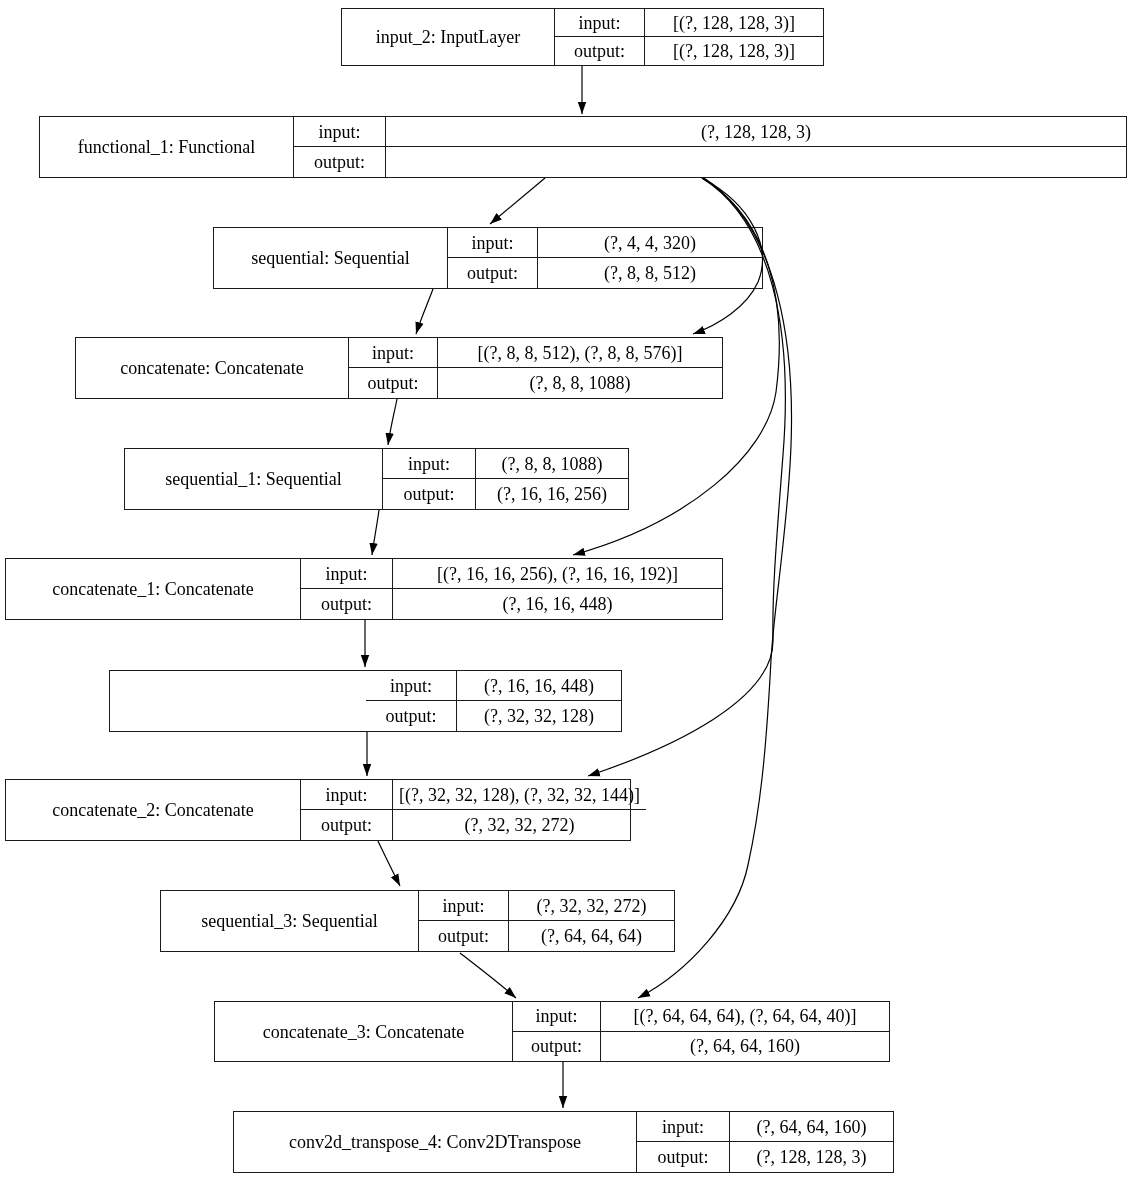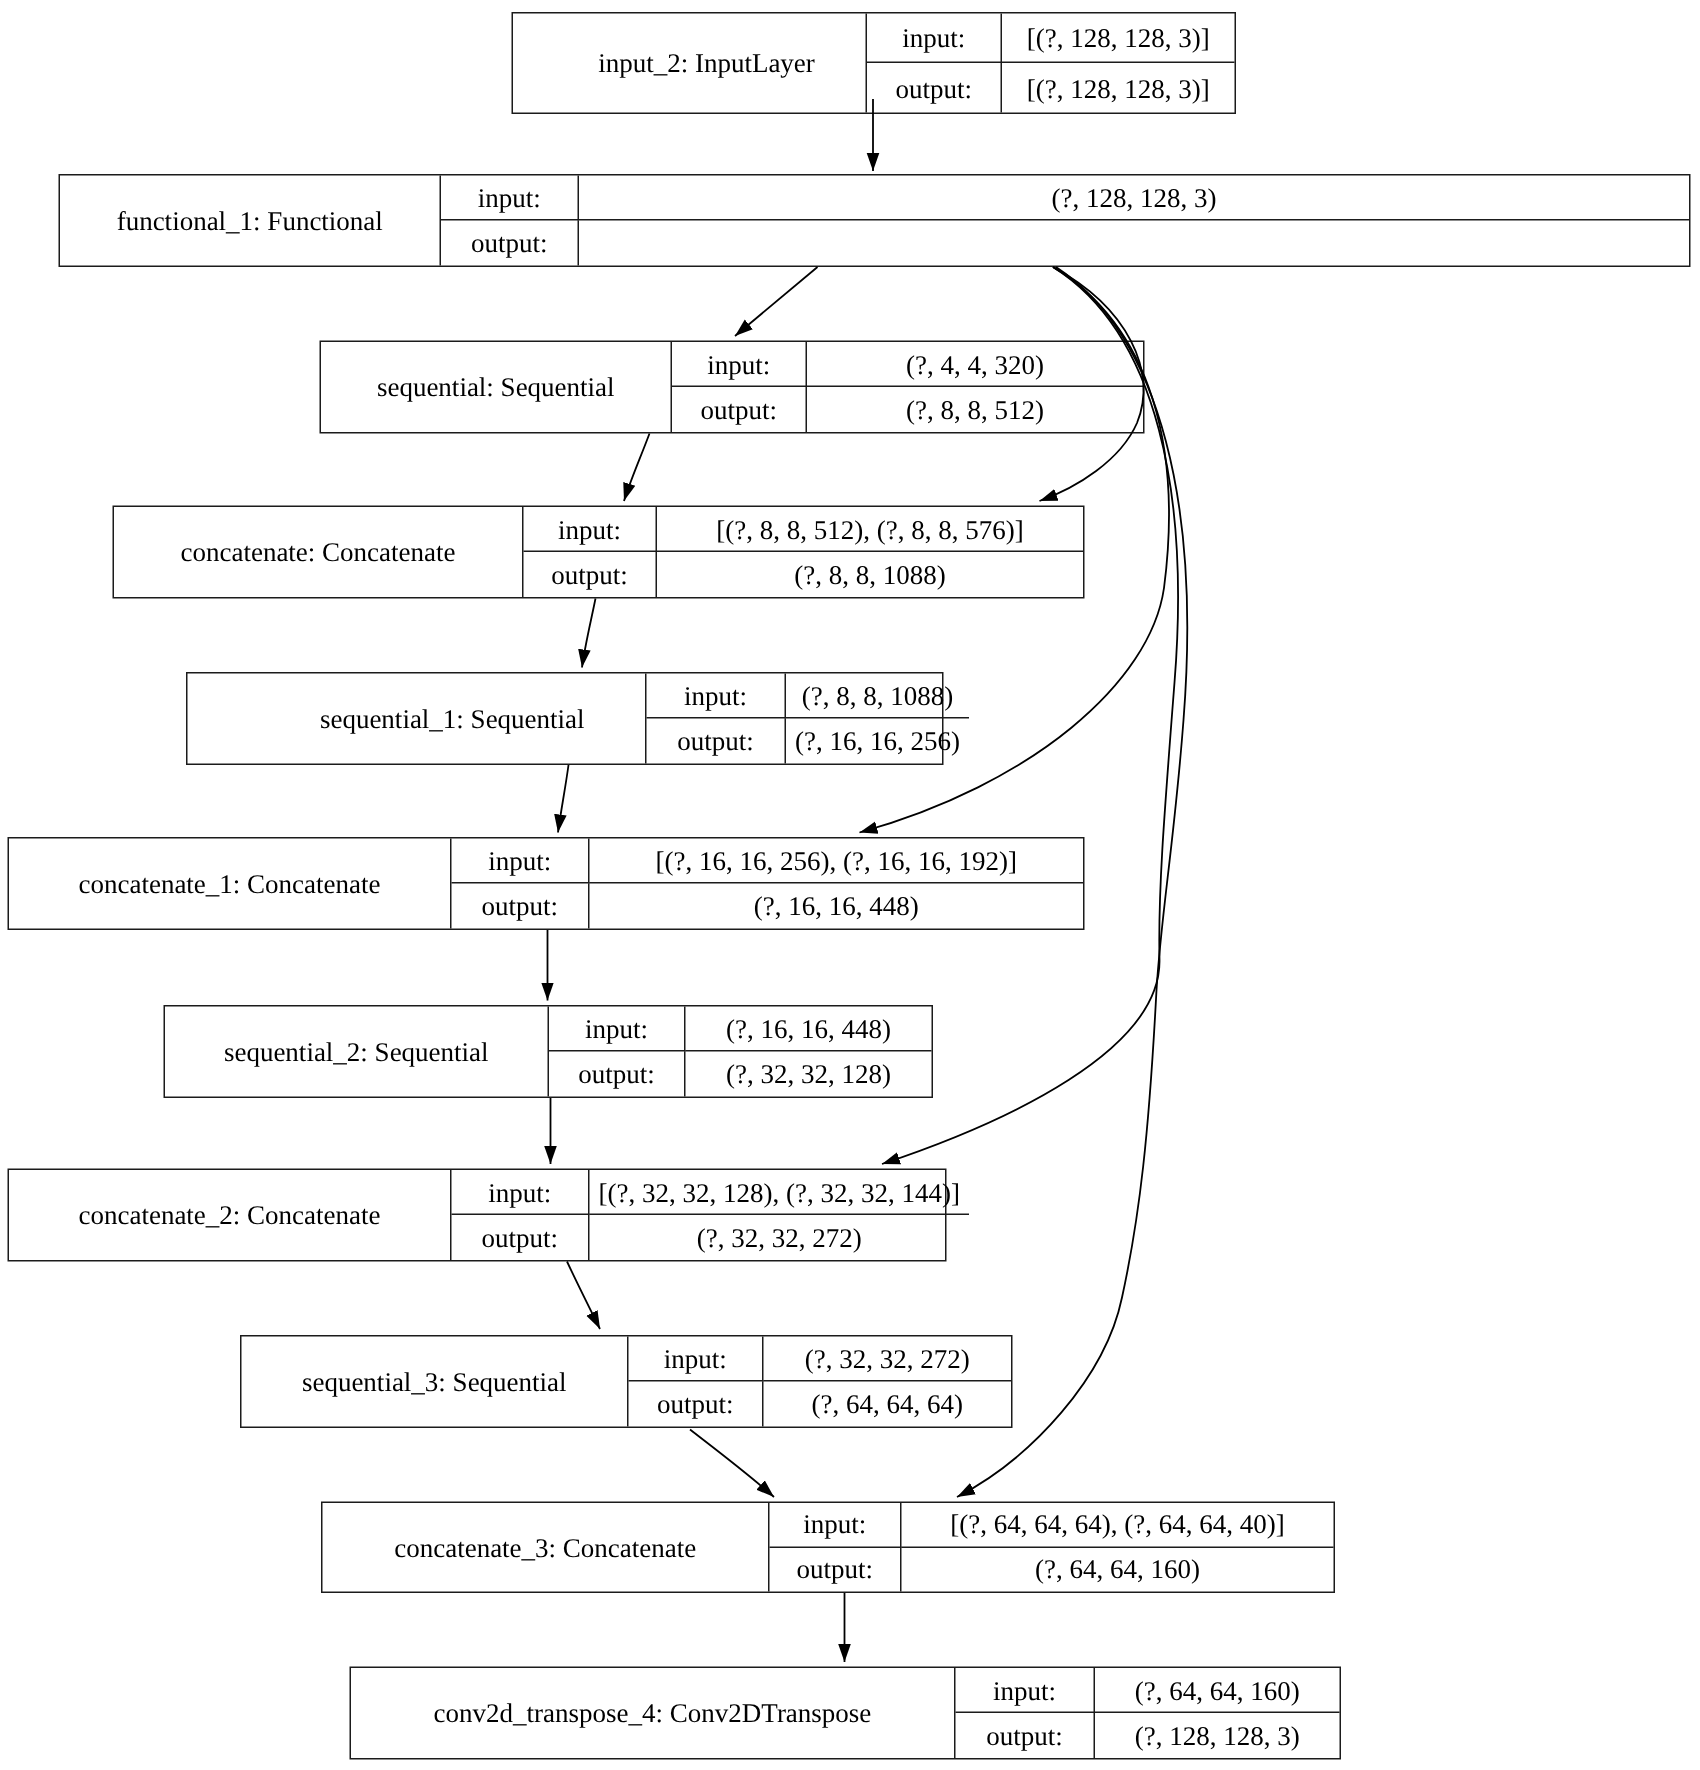--- a/index.html
+++ b/index.html
@@ -62,21 +62,21 @@
       <path d="M397,399 C394,414 390,430 388,445" marker-end="url(#arrow)"></path>
       <path d="M379,510 C377,525 374,540 372,555" marker-end="url(#arrow)"></path>
       <path d="M365,620 L365,667" marker-end="url(#arrow)"></path>
       <path d="M367,732 L367,776" marker-end="url(#arrow)"></path>
       <path d="M378,841 C385,856 393,872 400,886" marker-end="url(#arrow)"></path>
       <path d="M460,953 C478,967 498,982 516,998" marker-end="url(#arrow)"></path>
       <path d="M563,1062 L563,1108" marker-end="url(#arrow)"></path>
     </g>
   </svg>
 
-  <div class="node" style="left:341px;top:8px;width:483px;height:68px;grid-template-columns:213px 90px 1fr;padding-left:23px;">
+  <div class="node" style="left:341px;top:8px;width:483px;height:58px;grid-template-columns:213px 90px 1fr;">
     <div class="cell name">input_2: InputLayer</div>
     <div class="cell lbl r1">input:</div>
     <div class="cell val r1">[(?, 128, 128, 3)]</div>
     <div class="cell lbl r2">output:</div>
     <div class="cell val r2">[(?, 128, 128, 3)]</div>
   </div>
 
   <div class="node" style="left:39px;top:116px;width:1088px;height:62px;grid-template-columns:254px 92px 1fr;">
     <div class="cell name">functional_1: Functional</div>
     <div class="cell lbl r1">input:</div>
@@ -93,38 +93,37 @@
   </div>
 
   <div class="node" style="left:75px;top:337px;width:648px;height:62px;grid-template-columns:273px 89px 1fr;">
     <div class="cell name">concatenate: Concatenate</div>
     <div class="cell lbl r1">input:</div>
     <div class="cell val r1">[(?, 8, 8, 512), (?, 8, 8, 576)]</div>
     <div class="cell lbl r2">output:</div>
     <div class="cell val r2">(?, 8, 8, 1088)</div>
   </div>
 
-  <div class="node" style="left:124px;top:448px;width:505px;height:62px;grid-template-columns:258px 93px 1fr;padding-left:48px;">
+  <div class="node" style="left:124px;top:448px;width:505px;height:62px;grid-template-columns:258px 93px 1fr;">
     <div class="cell name">sequential_1: Sequential</div>
     <div class="cell lbl r1">input:</div>
     <div class="cell val r1">(?, 8, 8, 1088)</div>
     <div class="cell lbl r2">output:</div>
     <div class="cell val r2">(?, 16, 16, 256)</div>
   </div>
 
   <div class="node" style="left:5px;top:558px;width:718px;height:62px;grid-template-columns:295px 92px 1fr;">
     <div class="cell name">concatenate_1: Concatenate</div>
     <div class="cell lbl r1">input:</div>
     <div class="cell val r1">[(?, 16, 16, 256), (?, 16, 16, 192)]</div>
     <div class="cell lbl r2">output:</div>
     <div class="cell val r2">(?, 16, 16, 448)</div>
   </div>
 
   <div class="node" style="left:109px;top:670px;width:513px;height:62px;grid-template-columns:256px 91px 1fr;">
-    <div class="cell name">sequential_2: Sequential</div>
     <div class="cell lbl r1">input:</div>
     <div class="cell val r1">(?, 16, 16, 448)</div>
     <div class="cell lbl r2">output:</div>
     <div class="cell val r2">(?, 32, 32, 128)</div>
   </div>
 
   <div class="node" style="left:5px;top:779px;width:626px;height:62px;grid-template-columns:295px 92px 1fr;">
     <div class="cell name">concatenate_2: Concatenate</div>
     <div class="cell lbl r1">input:</div>
     <div class="cell val r1">[(?, 32, 32, 128), (?, 32, 32, 144)]</div>

